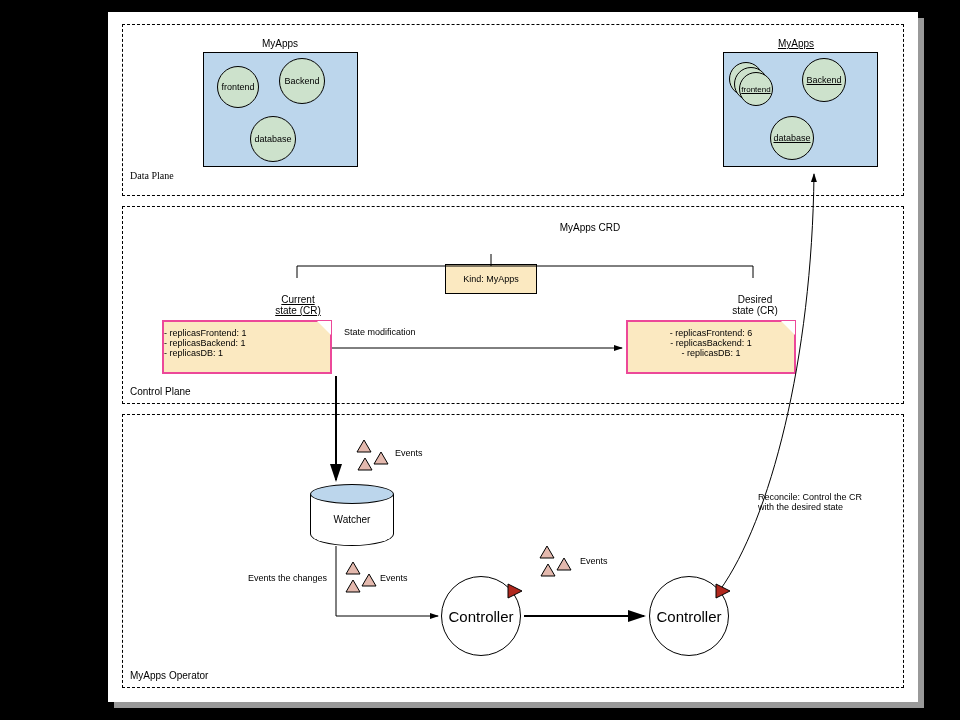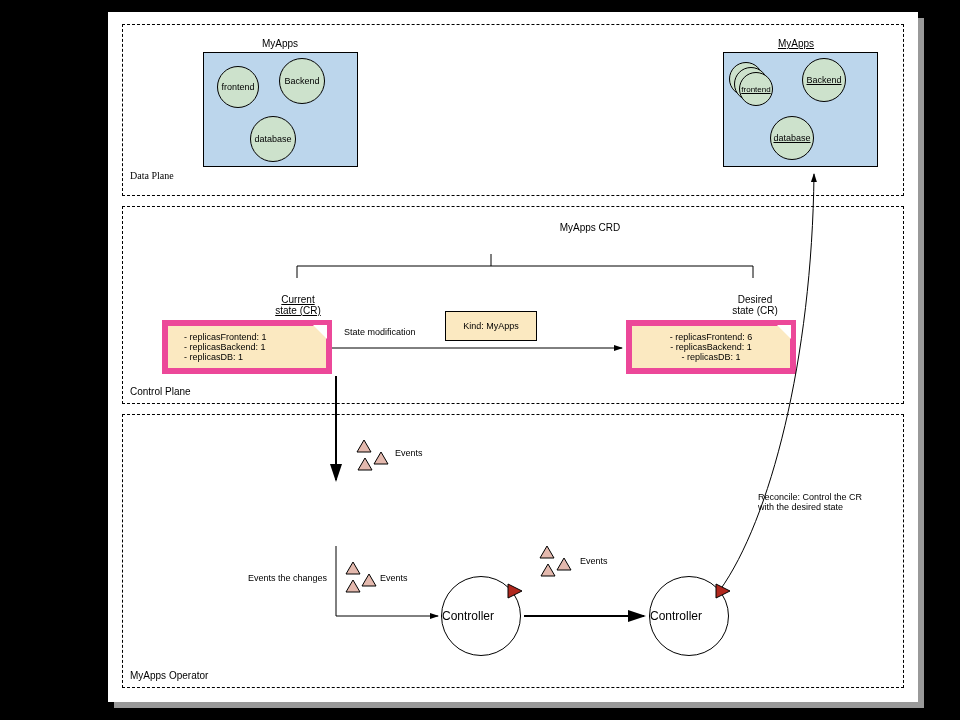--- a/index.html
+++ b/index.html
@@ -61,24 +61,24 @@
   }
   .title {
     position: absolute;
     font-size: 10px;
     text-align: center;
   }
   
   .note {
     position: absolute;
     background: #fbe9c1;
-    border: 6px solid #ec4899;
-    box-sizing: border-box;
-    font-size: 9px;
-    padding: 6px 16px;
+    border: 2px solid #ec4899;
+    box-sizing: border-box;
+    font-size: 9px;
+    padding: 6px 0;
   }
   .note-fold {
     position: absolute;
     right: -1px;
     top: -1px;
     width: 0; height: 0;
     border-left: 14px solid transparent;
     border-top: 14px solid #fff;
   }
   .crd-box {
@@ -120,22 +120,22 @@
     border-radius: 50%;
     box-sizing: border-box;
   }
   .big-circle {
     position: absolute;
     border-radius: 50%;
     background: #fff;
     border: 1px solid #000;
     display: flex;
     align-items: center;
-    justify-content: flex-start;
-    font-size: 12px;
+    justify-content: center;
+    font-size: 15px;
     box-sizing: border-box;
   }
   svg.overlay {
     position: absolute;
     left: 0; top: 0;
     width: 960px; height: 720px;
     pointer-events: none;
   }
   .small-label {
     position: absolute;
@@ -188,21 +188,21 @@
       <span>frontend</span>
     </div>
   <div class="circle underline" style="left:802px; top:58px; width:44px; height:44px;">
       <span>Backend</span>
     </div>
   <div class="circle underline" style="left:770px; top:116px; width:44px; height:44px;">
       <span>database</span>
     </div>
 
   <div class="title" style="left:550px; top:222px; width:80px;">MyApps CRD</div>
-  <div class="crd-box" style="left:445px; top:264px; width:92px; height:30px;margin-top:47px;">
+  <div class="crd-box" style="left:445px; top:264px; width:92px; height:30px;">
       <span>Kind: MyApps</span>
     </div>
 
   <div class="title" style="left:263px; top:294px; width:70px; text-align:center;text-decoration:underline;">
     <span>Current</span><br>
     <span>state (CR)</span>
   </div>
   <div class="title" style="left:720px; top:294px; width:70px; text-align:center;">
     <span>Desired</span><br>
     <span>state (CR)</span>
@@ -216,20 +216,26 @@
     <div>- replicasDB: 1</div>
   </div>
 
   <div class="note" style="left:626px; top:320px; width:170px; height:54px; text-align:center;">
     <div class="note-fold"></div>
     <div>- replicasFrontend: 6</div>
     <div>- replicasBackend: 1</div>
     <div>- replicasDB: 1</div>
   </div>
 
+  <div class="cyl" style="left:310px; top:484px; width:84px; height:62px;">
+    <div class="cyl-body">
+        <span>Watcher</span>
+      </div>
+    <div class="cyl-top"></div>
+  </div>
 
   <div class="big-circle" style="left:441px; top:576px; width:80px; height:80px;">
       <span>Controller</span>
     </div>
   <div class="big-circle" style="left:649px; top:576px; width:80px; height:80px;">
       <span>Controller</span>
     </div>
 
   <div class="small-label" style="left:395px; top:448px;">Events</div>
   <div class="small-label" style="left:380px; top:573px;">Events</div>

